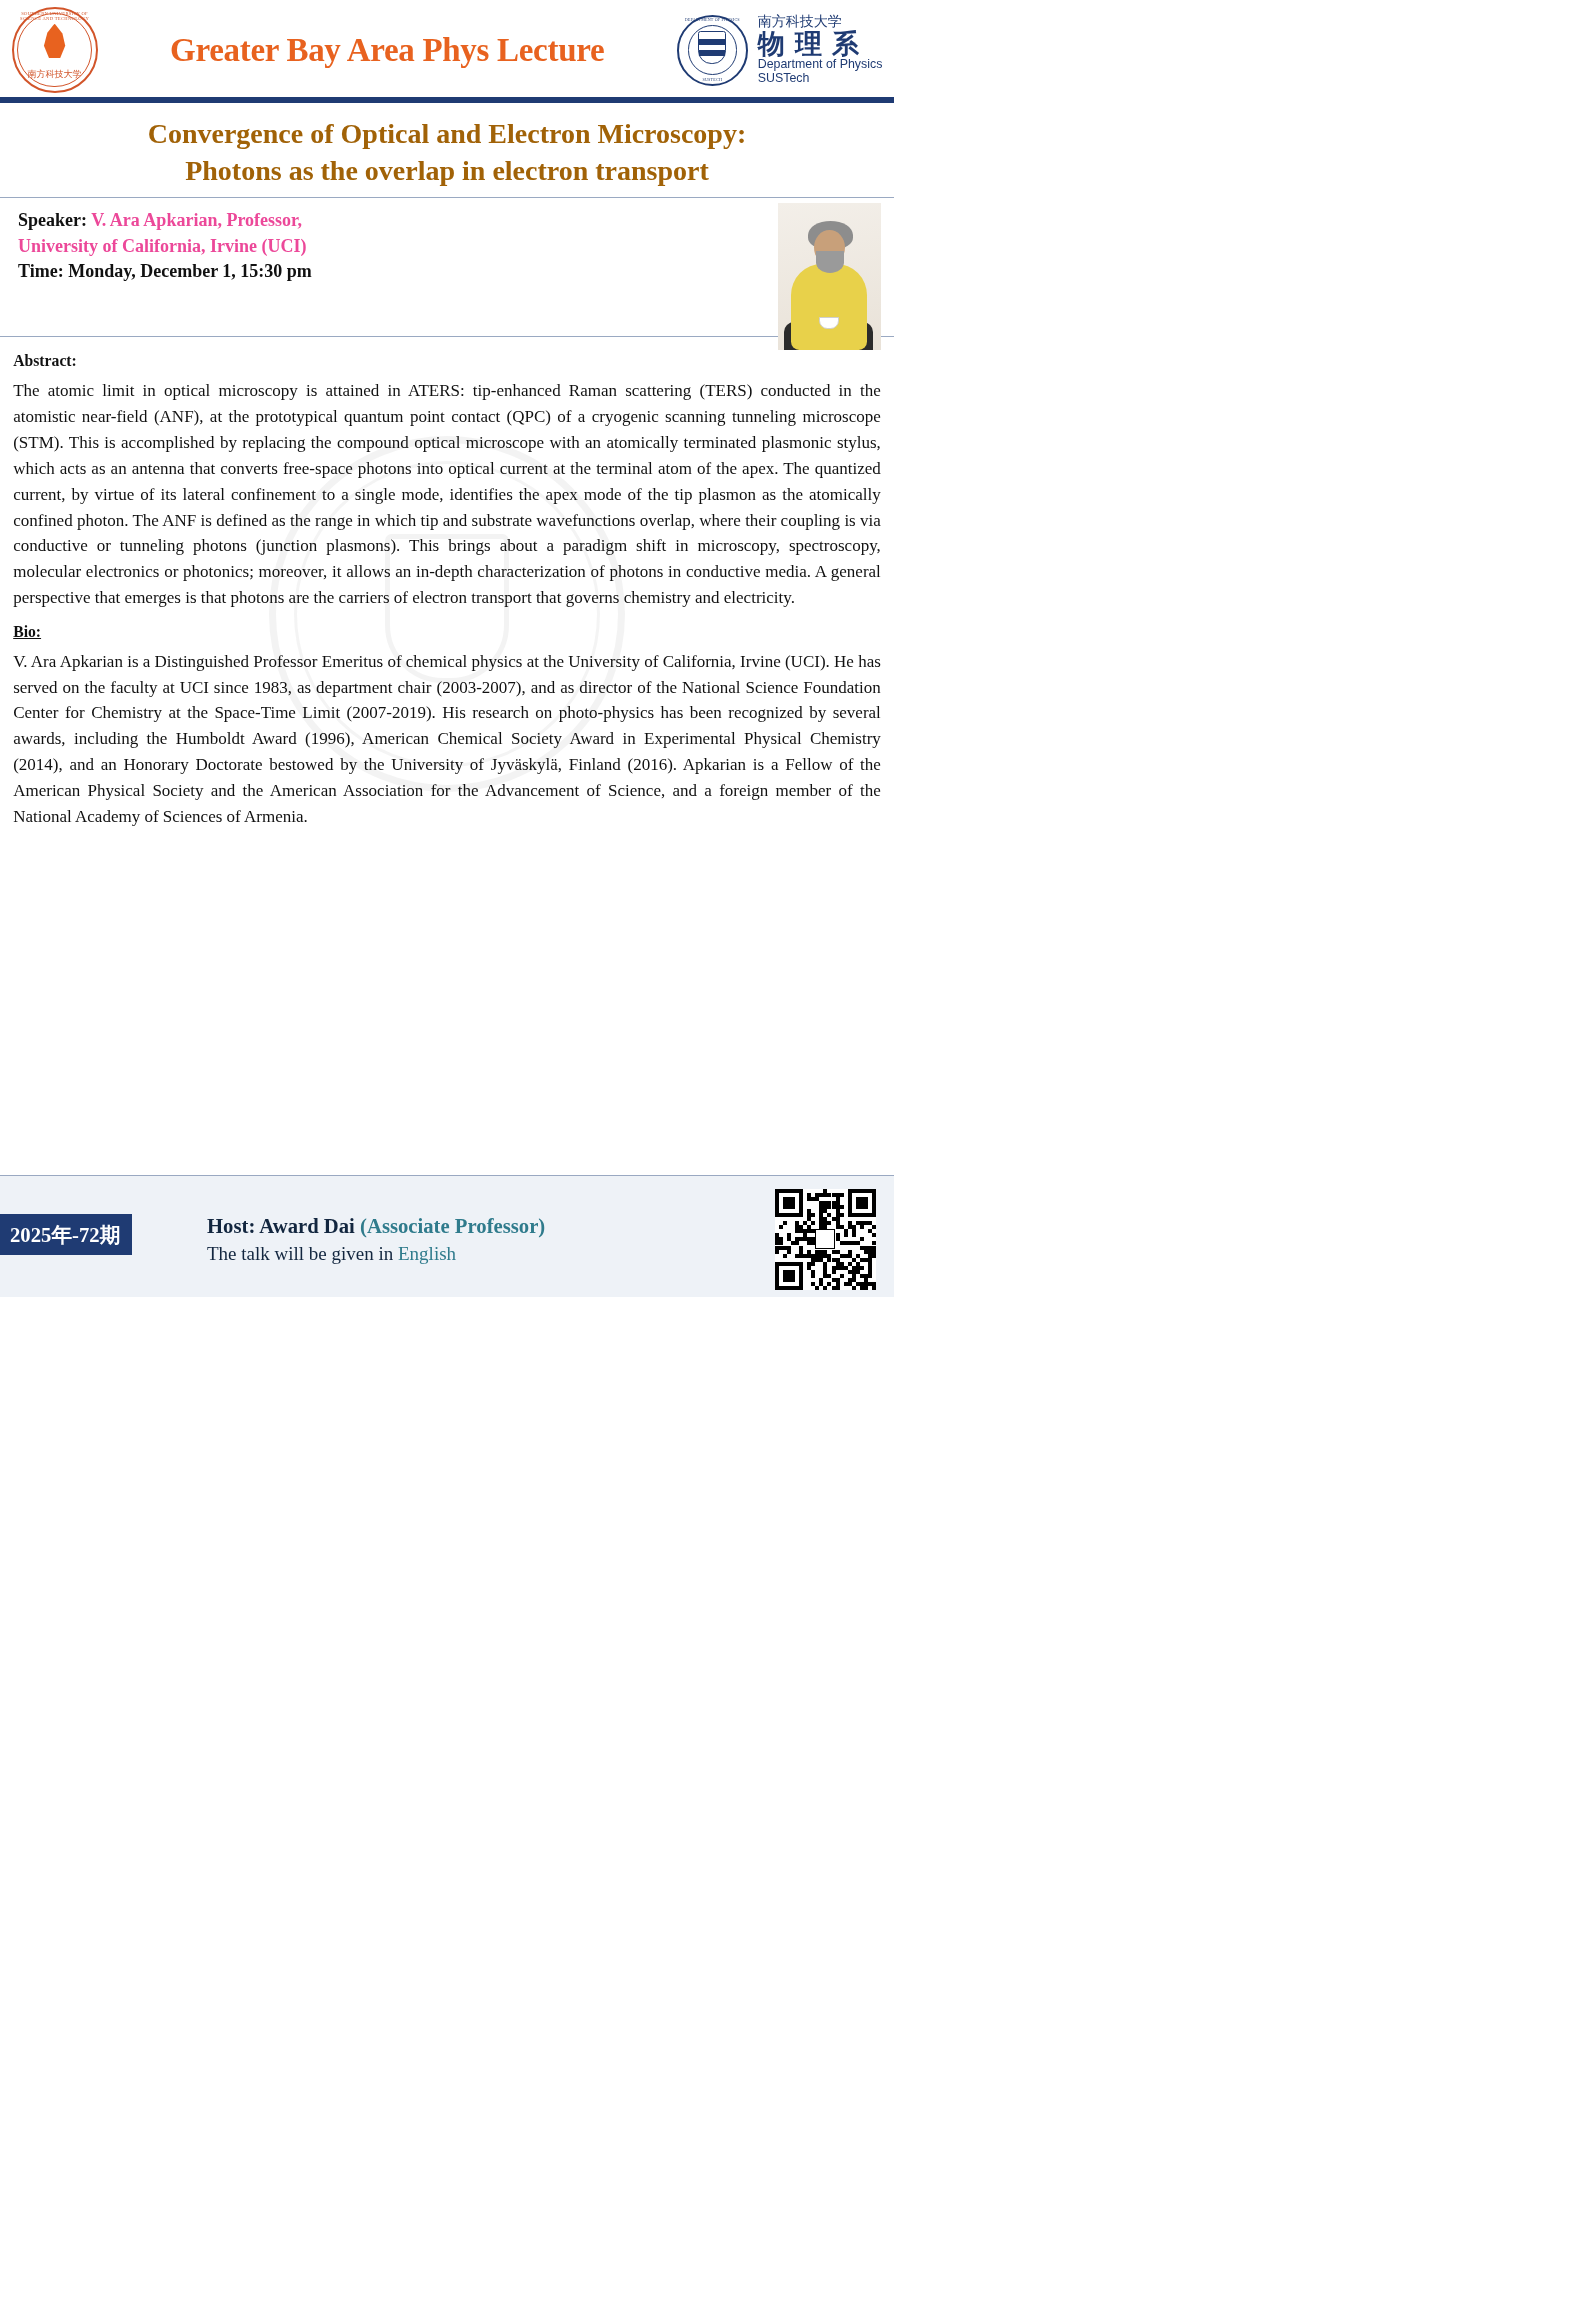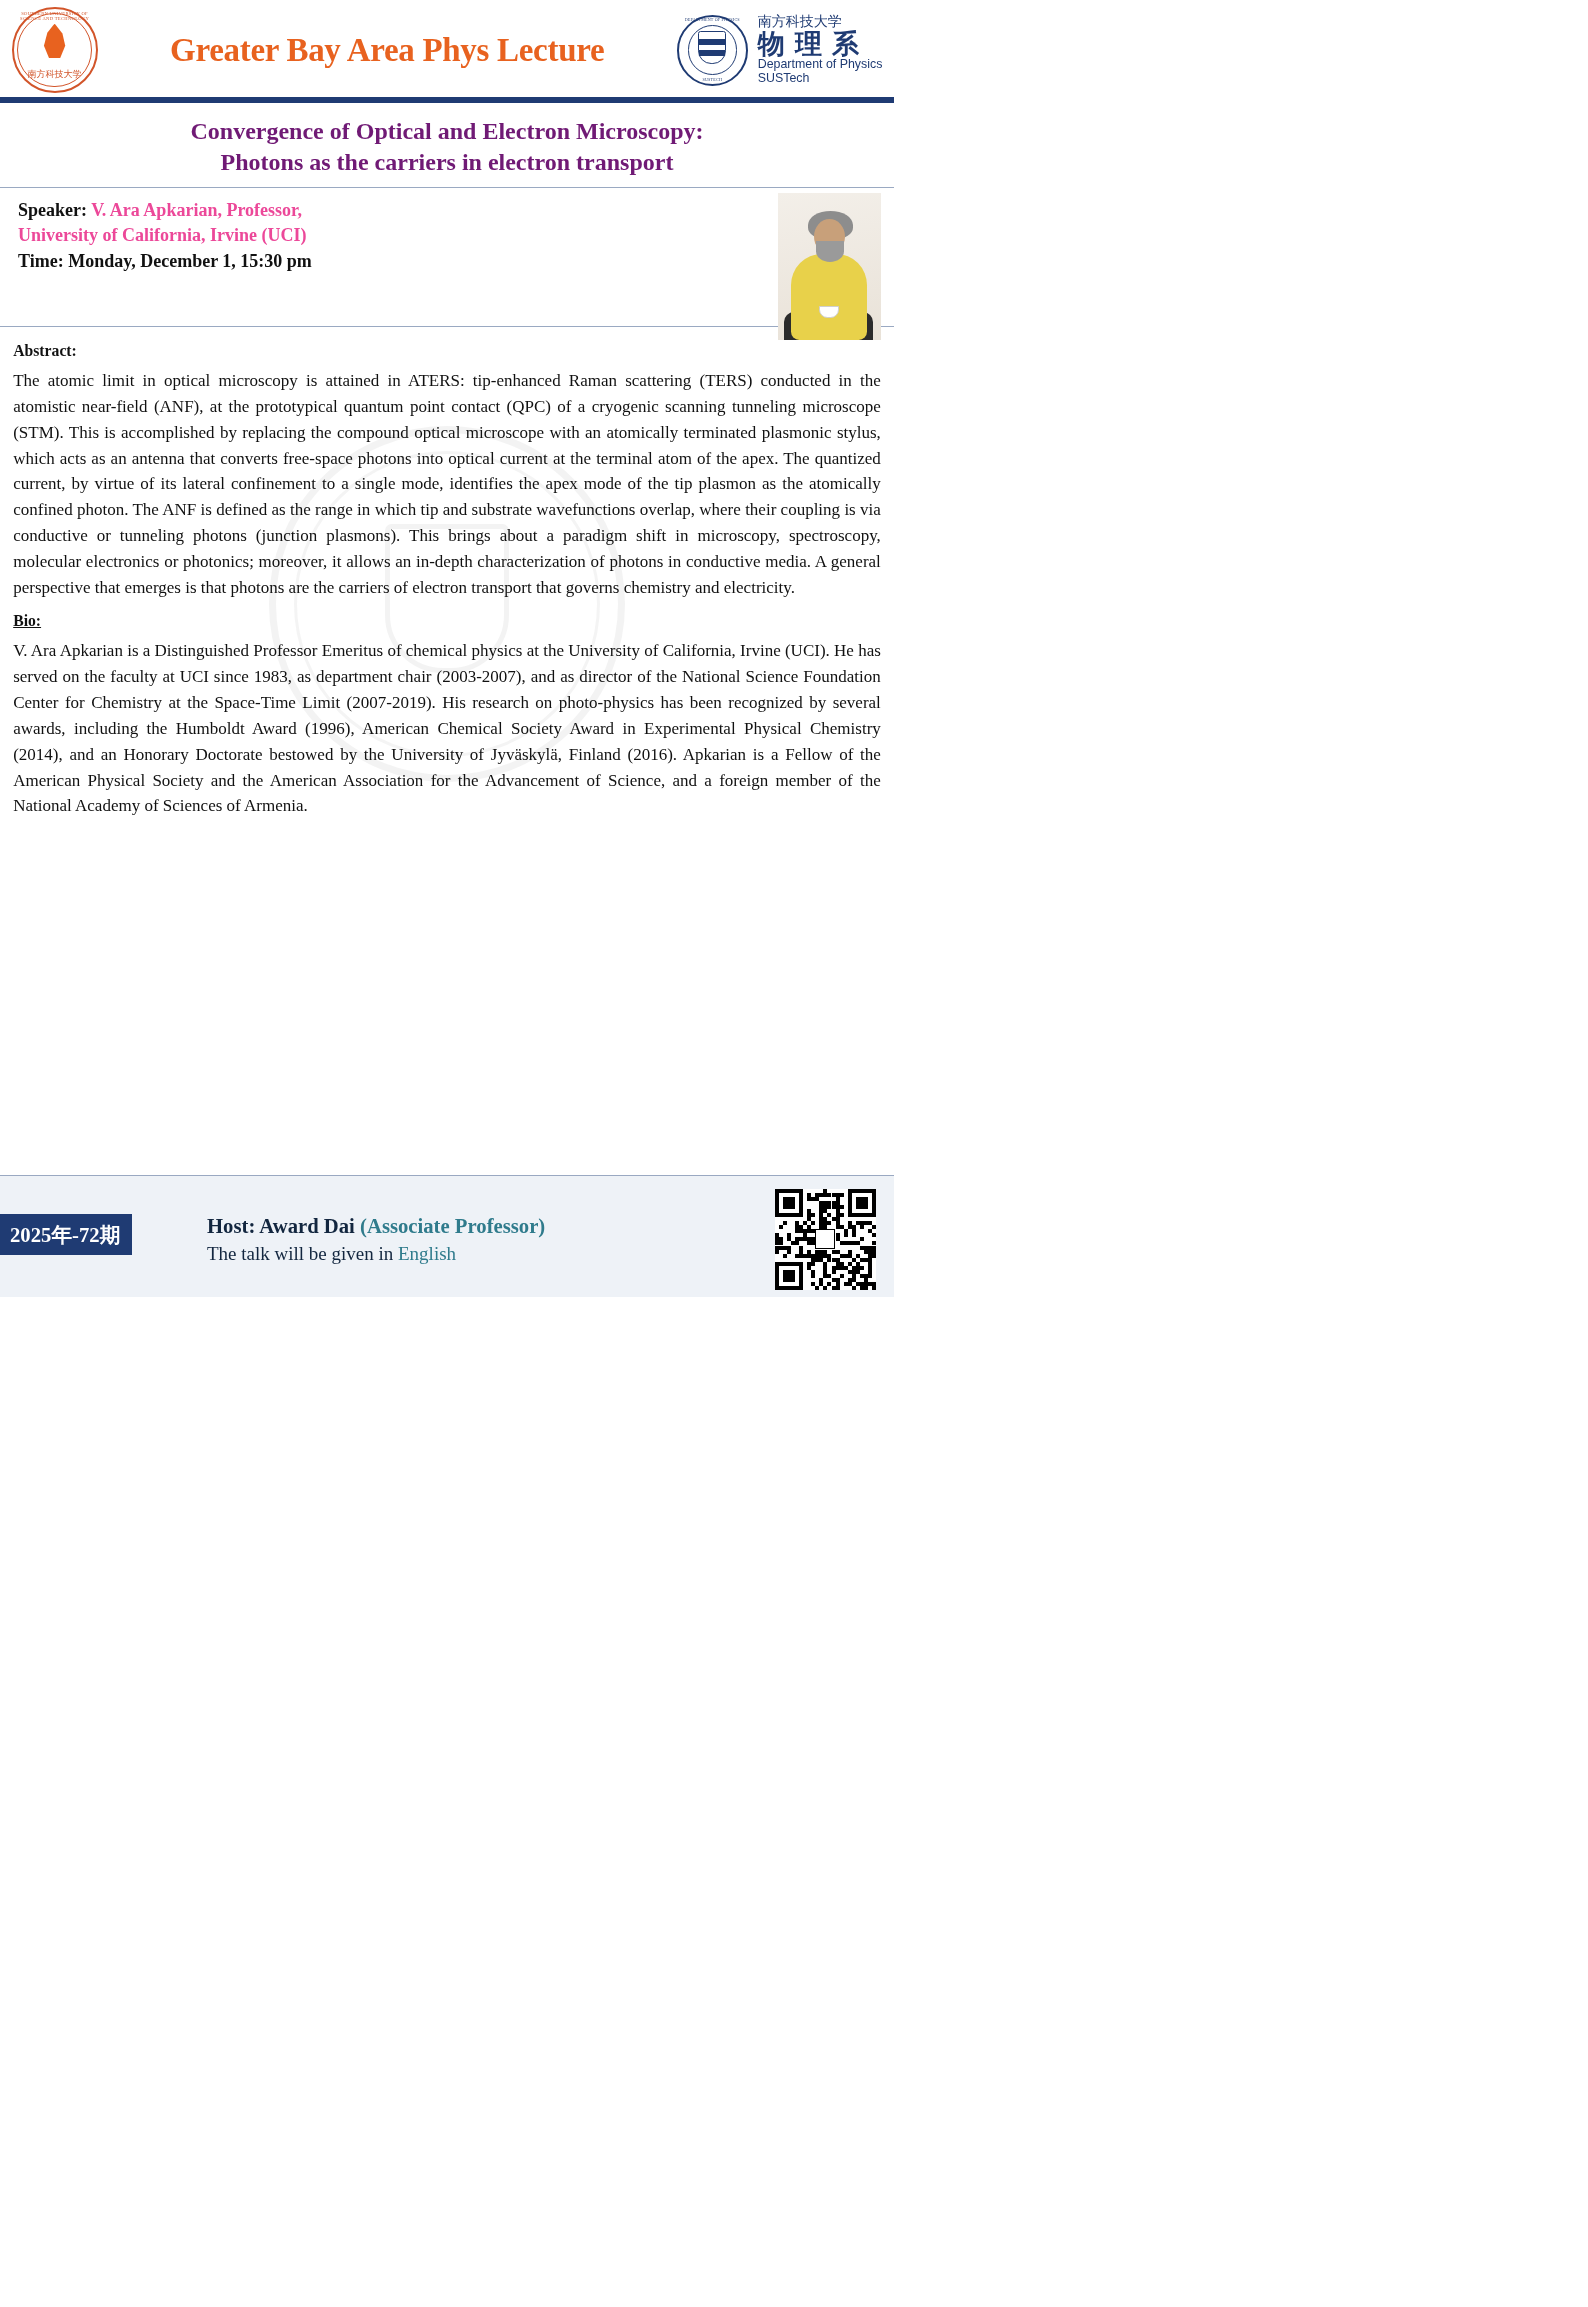--- a/index.html
+++ b/index.html
@@ -194,23 +194,23 @@
     font-family: "Liberation Sans", sans-serif;
   }
 
   
   .title-block {
     padding: 13.2px 20px 8.3px 20px;
     text-align: center;
     border-bottom: 1.7px solid #9aa9c2;
   }
   .title-block .line {
-    font-size: 24px;
+    font-size: 28px;
     font-weight: bold;
-    color: #701a75;
+    color: #a16207;
     line-height: 1.3;
     font-family: "Liberation Serif", serif;
   }
 
   
   .info-block {
     position: relative;
     padding: 10px 18px 8.3px 18px;
     border-bottom: 1.7px solid #9aa9c2;
     min-height: 139px;
@@ -441,21 +441,21 @@
     <div class="cn-big">物 理 系</div>
     <div class="en1">Department of Physics</div>
     <div class="en2">SUSTech</div>
   </div>
 
   <div class="header-sep"></div>
 </div>
 
 <div class="title-block">
   <div class="line">Convergence of Optical and Electron Microscopy:</div>
-  <div class="line">Photons as the carriers in electron transport</div>
+  <div class="line">Photons as the overlap in electron transport</div>
 </div>
 
 <div class="info-block">
   <div class="row">
     <span>Speaker:</span>
     <span class="teal">V. Ara Apkarian, Professor,</span>
   </div>
   <div class="row teal">University of California, Irvine (UCI)</div>
   <div class="row">
     <span>Time:</span>

